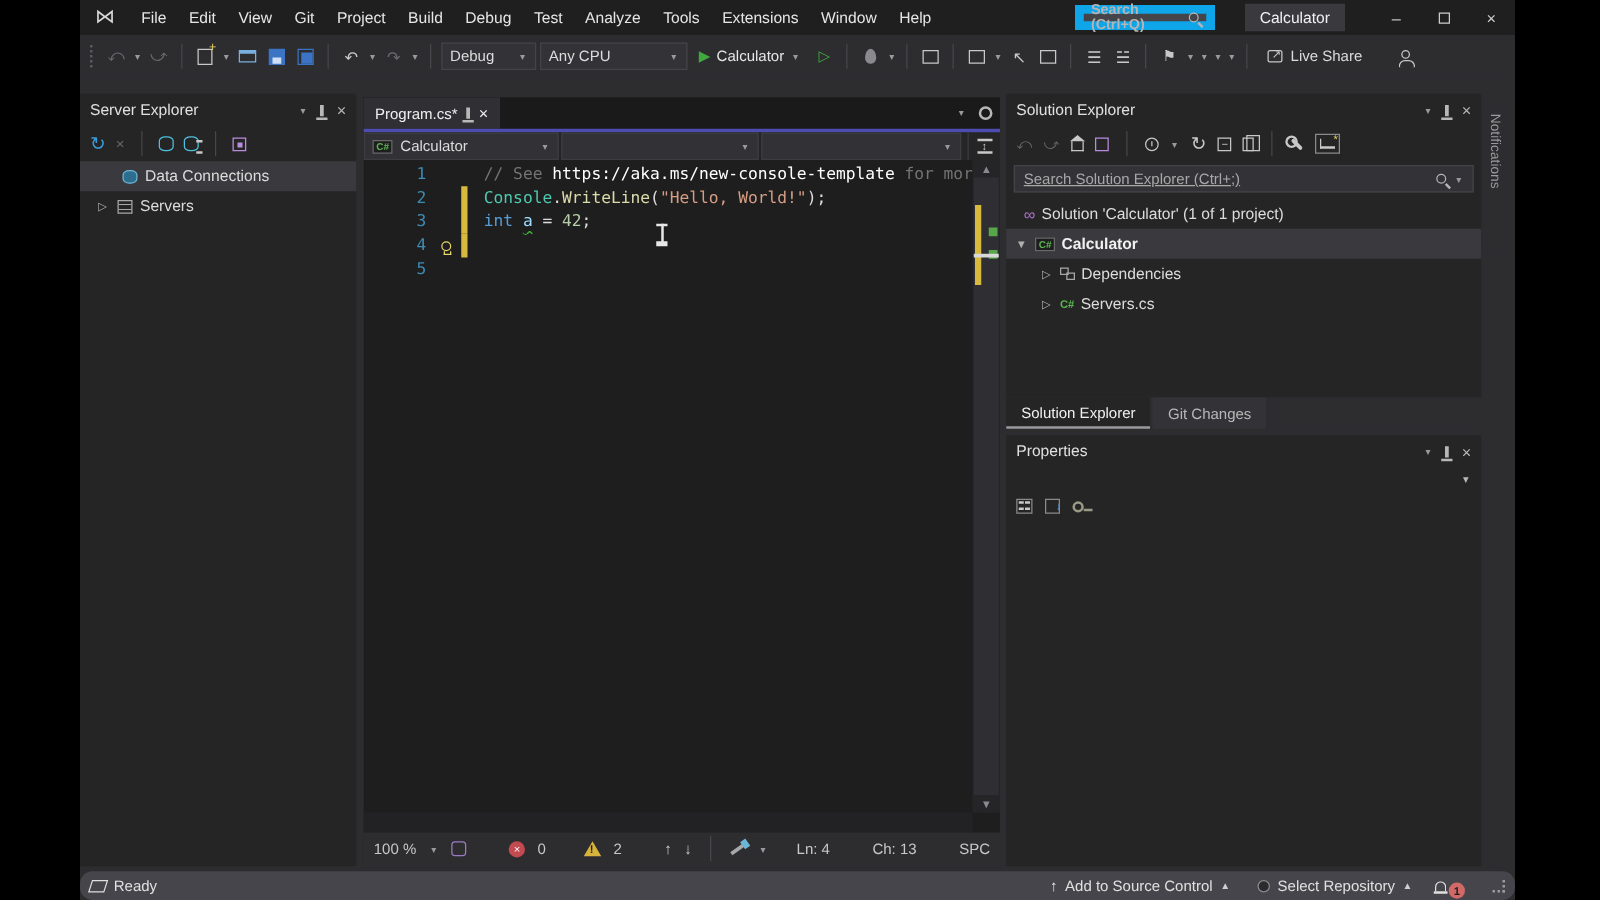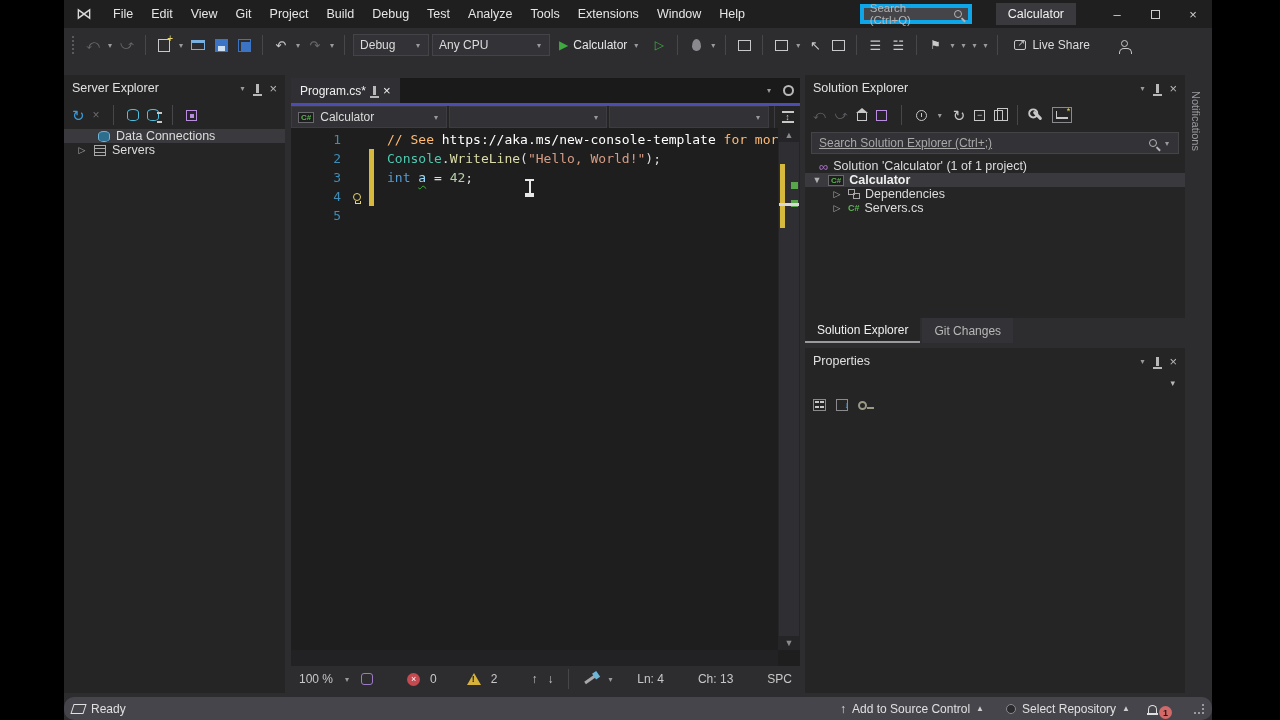--- a/index.html
+++ b/index.html
@@ -8,22 +8,22 @@
   .stage { position:relative; width:1280px; height:720px; background:#000; }
   .window { position:absolute; left:64px; top:0; width:1148px; height:720px;
             background:#2d2d30; color:#dcdcdc; }
 
   
   .titlebar { position:absolute; left:0; top:0; right:0; height:28px; background:#1f1f20;
               display:flex; align-items:center; padding-left:10px; font-size:12.5px; color:#e6e6e6; }
   .vslogo { font-size:16px; color:#d8d8d8; margin:0 12px 0 2px; line-height:1; }
   .menus { display:flex; }
   .menu-item { padding:5px 9px; cursor:default; }
-  .searchbox { margin-left:auto; width:112px; height:20px; background:#454549; border:4px solid #0ea5e9;
-               display:flex; align-items:center; gap:6px; padding:0 6px; color:#b5b5b5; font-size:11.5px; }
+  .searchbox { margin-left:auto; width:112px; height:20px; background:#454549; border:7px solid #0ea5e9;
+               display:flex; align-items:center; gap:6px; padding:0 6px; color:#b5b5b5; font-size:11.5px;font-weight:bold; }
   .icon-search { width:8px; height:8px; border:1.5px solid #b5b5b5; border-radius:50%; position:relative; flex:none; }
   .icon-search::after { content:""; position:absolute; width:5px; height:1.5px; background:#b5b5b5;
                         transform:rotate(45deg); left:6px; top:8px; }
   .apptitle { margin-left:24px; background:#3a3a3e; padding:4px 12px; color:#f0f0f0; font-size:12.5px; }
   .wincontrols { display:flex; margin-left:22px; }
   .winbtn { width:38px; height:28px; display:flex; align-items:center; justify-content:center;
             color:#cfcfcf; font-size:13px; }
   .winbtn.max span { display:block; width:9px; height:9px; border:1px solid #cfcfcf; }
 
   
@@ -69,21 +69,21 @@
   .server-explorer { position:absolute; left:0; top:75px; width:221px; height:618px; background:#252526; }
   .se-toolbar { height:28px; display:flex; align-items:center; gap:8px; padding:0 8px; }
   .icon-refresh { color:#3a9bd8; font-size:15px; line-height:1; }
   .icon-stop { color:#6a6a6e; font-size:12px; }
   .icon-dbadd { width:12px; height:12px; border:1px solid #4ec1e0; border-radius:45% / 30%; }
   .icon-dblist { width:12px; height:12px; border:1px solid #4ec1e0; border-radius:45% / 30%; position:relative; }
   .icon-dblist::after { content:""; position:absolute; right:-4px; top:2px; width:5px; height:7px;
                         border-top:2px solid #c8c8c8; border-bottom:2px solid #c8c8c8; }
   .icon-dataflow { width:11px; height:11px; border:1px solid #b98ce0; position:relative; }
   .icon-dataflow::after { content:""; position:absolute; left:3px; top:3px; width:4px; height:4px; background:#b98ce0; }
-  .tree-row { height:14px; display:flex; align-items:center; font-size:12.5px; color:#dcdcdc; gap:6px; }
+  .tree-row { height:24px; display:flex; align-items:center; font-size:12.5px; color:#dcdcdc; gap:6px; }
   .tree-row .arrow { width:12px; text-align:center; color:#b0b0b0; font-size:9px; flex:none; }
   .sel-gray { background:#3a3a3e; }
   .icon-cyl { width:12px; height:11px; background:#2d6d8e; border:1px solid #6db6d8; border-radius:45% / 35%; flex:none; }
   .icon-rack { width:12px; height:11px; border:1px solid #a8a8a8; flex:none;
                background:linear-gradient(#252526 0 2px,#a8a8a8 2px 3px,#252526 3px 6px,#a8a8a8 6px 7px,#252526 7px); }
 
   
   .editor { position:absolute; left:227px; top:78px; width:509px; height:614px; background:#1e1e1e; }
   .tabstrip { position:absolute; left:0; top:0; right:0; height:25px; background:#1a1a1b; display:flex; }
   .tab { background:#303034; display:flex; align-items:center; gap:7px; padding:0 9px; color:#f0f0f0;
@@ -107,21 +107,21 @@
   .crow { height:19px; display:flex; align-items:center; white-space:pre; }
   .gnum { width:58px; text-align:right; padding-right:8px; color:#3f8cb5; flex:none; }
   .bulbslot { width:16px; flex:none; display:flex; align-items:center; justify-content:center; }
   .bulbicon { width:8px; height:8px; border:1px solid #e8d66b; border-radius:50%; position:relative; }
   .bulbicon::after { content:""; position:absolute; left:1px; bottom:-4px; width:4px; height:2px; border:1px solid #e8d66b; border-top:none; }
   .cbar { width:5px; height:19px; flex:none; margin-left:4px; }
   .cbar.changed { background:#d7ba3d; }
   .ctext { flex:1; height:19px; line-height:19px; margin-left:9px; padding-left:4px; }
   .crow.cur .ctext { outline:1px solid #62626a; outline-offset:-1px; }
   .caret { display:inline-block; width:1px; height:14px; background:#dcdcdc; vertical-align:-2px; }
-  .cm  { color:#fdba74; }  .lnk { color:#ffffff; }
+  .cm  { color:#737373; }  .lnk { color:#ffffff; }
   .cls { color:#4ec9b0; }  .mth { color:#dcdcaa; }
   .str { color:#d69d85; }  .num { color:#b5cea8; }
   .kw  { color:#569cd6; }  .var { color:#9cdcfe; }
   .pl  { color:#dcdcdc; }
   .sq  { text-decoration:underline wavy #3ab53a 1px; text-underline-offset:3px; }
 
   .vscroll { position:absolute; right:0; top:50px; bottom:42px; width:22px; background:#252528; }
   .vs-arrow { position:absolute; left:0; width:22px; height:14px; color:#8a8a8e; font-size:9px;
               display:flex; align-items:center; justify-content:center; }
   .vs-track { position:absolute; left:1px; right:1px; top:14px; bottom:14px; background:#2e2e33; }

